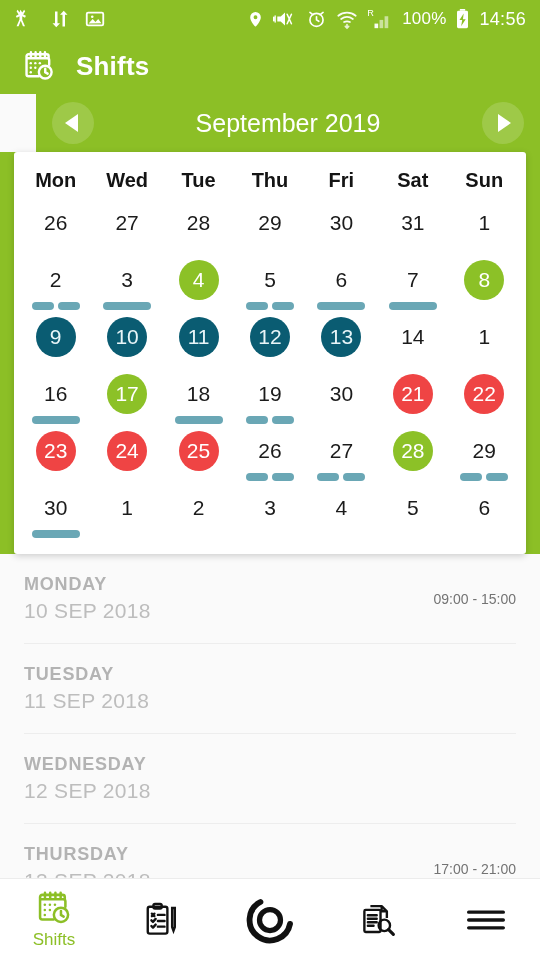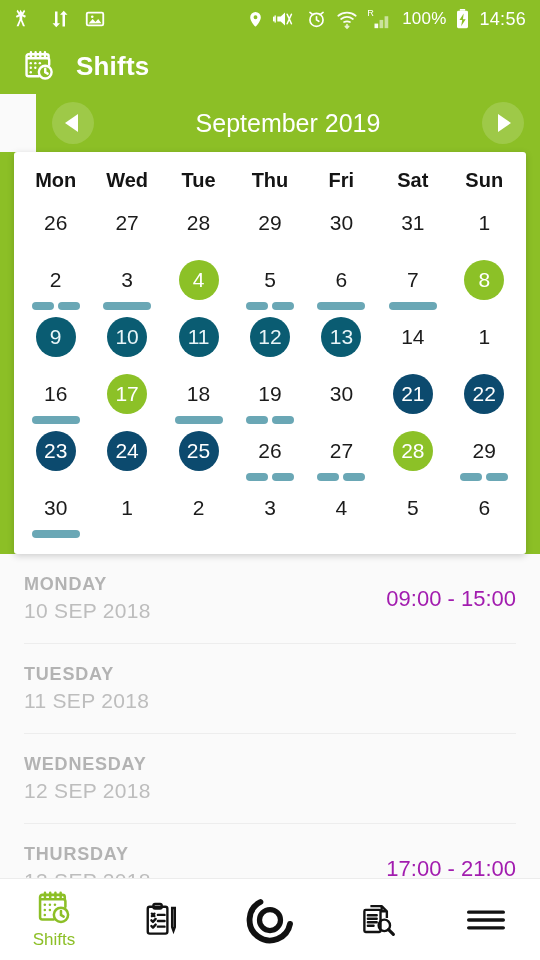--- a/index.html
+++ b/index.html
@@ -64,38 +64,38 @@
     display: flex; flex-direction: column; align-items: center; justify-content: flex-start;
     padding-top: 5px; cursor: pointer;
   }
   .daynum {
     width: 40px; height: 40px; border-radius: 50%;
     display: flex; align-items: center; justify-content: center;
     font-size: 21px; color: #1b1b1b;
   }
   .daynum.green  { background: #8cc127; color: #ffffff; }
   .daynum.teal   { background: #0a5c72; color: #e8f5f8; }
-  .daynum.orange { background: #0c4a6e; color: #ffffff; }
+  .daynum.orange { background: #ef4444; color: #ffffff; }
   .daynum.muted  { color: #1b1b1b; }
   .marks { display: flex; gap: 4px; justify-content: center; margin-top: 2px; height: 8px; }
   .mark { height: 8px; border-radius: 4px; background: #6aa7b5; }
   .mark.long  { width: 48px; }
   .mark.short { width: 22px; }
 
   
   .list { background: #fafafa; padding: 0 24px; }
   .list-item {
     position: relative; height: 90px;
     display: flex; align-items: center;
     border-bottom: 1px solid #ededed;
   }
   .li-left { display: flex; flex-direction: column; gap: 4px; }
   .li-day { font-size: 18px; font-weight: bold; color: #b3b3b3; letter-spacing: .8px; }
   .li-date { font-size: 21px; color: #bdbdbd; letter-spacing: .3px; }
-  .li-time { margin-left: auto; font-size: 22px; color: #a21caf; }
+  .li-time { margin-left: auto; font-size: 14px; color: #737373; }
 
   
   .bottomnav {
     position: absolute; left: 0; bottom: 0; width: 540px; height: 82px;
     background: #fff; border-top: 1px solid #ececec;
     display: flex; align-items: center;
   }
   .nav-item {
     flex: 1; height: 100%; display: flex; flex-direction: column;
     align-items: center; justify-content: center; gap: 3px; cursor: pointer;

